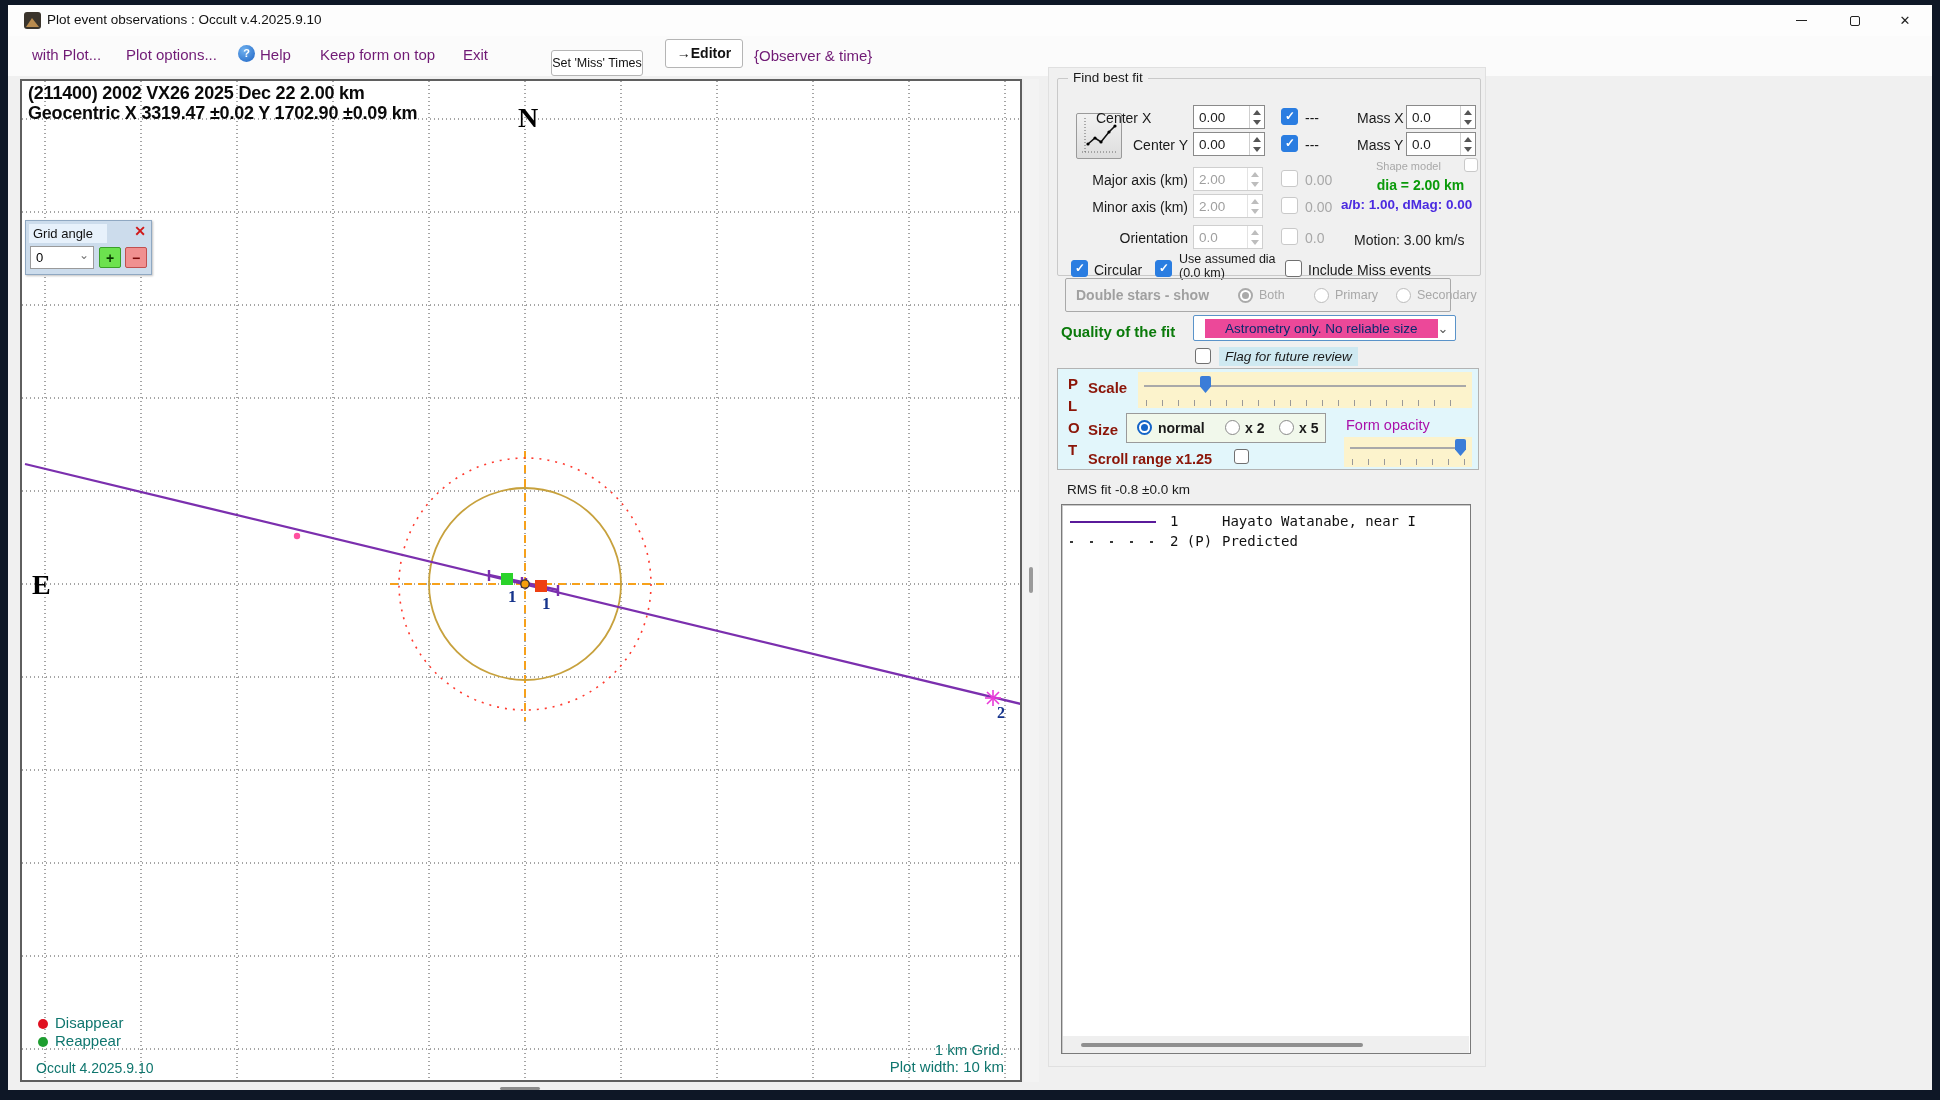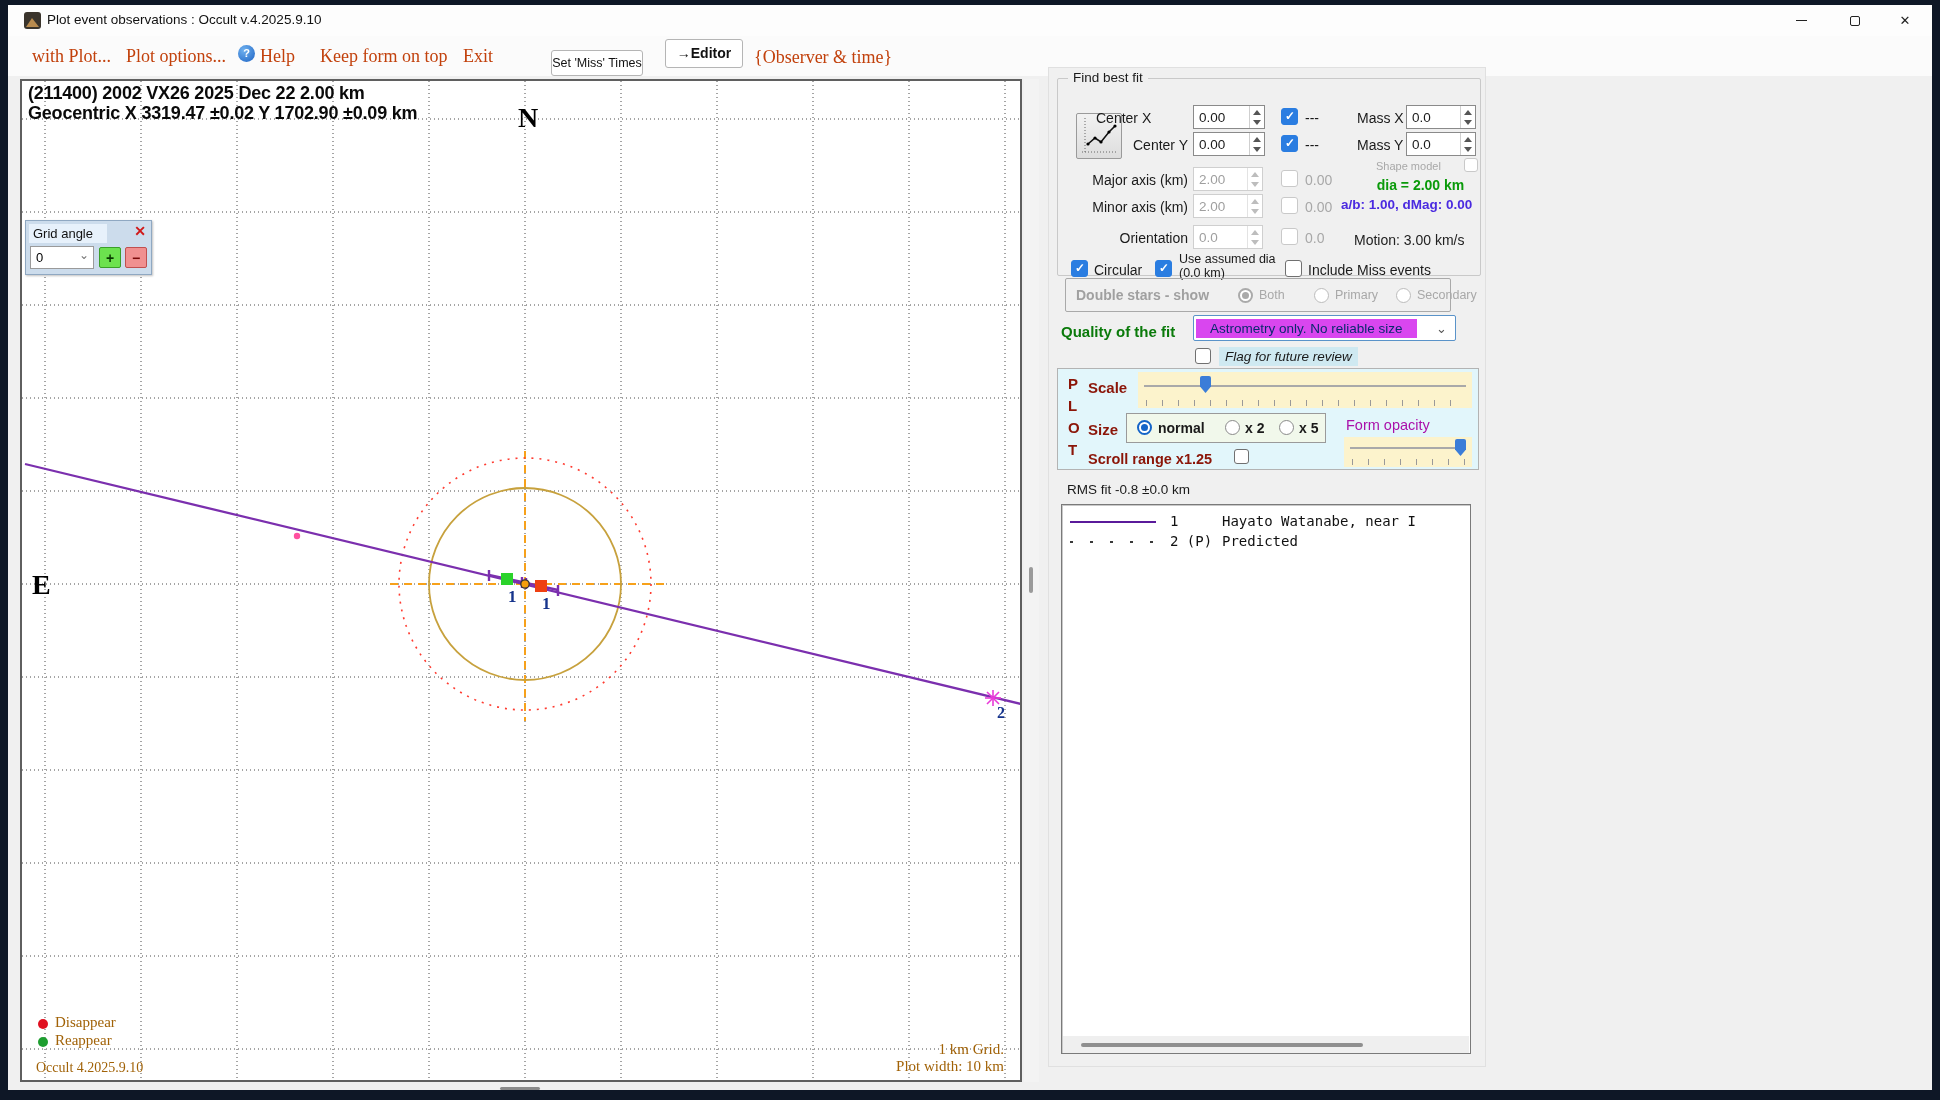--- a/index.html
+++ b/index.html
@@ -9,27 +9,27 @@
   
   .titlebar{position:absolute;left:0;top:0;right:0;height:31px;background:#fdfdfd;}
   .appicon{position:absolute;left:16px;top:7px;width:17px;height:17px;background:#3a342c;border-radius:3px;overflow:hidden;}
   .appicon::after{content:"";position:absolute;left:2px;top:6px;width:0;height:0;border-left:6px solid transparent;border-right:7px solid transparent;border-bottom:9px solid #b98b4e;}
   .apptitle{position:absolute;left:39px;top:7px;font-size:13.5px;color:#111;}
   .wbtn{position:absolute;top:0;width:46px;height:31px;display:flex;align-items:center;justify-content:center;color:#222;font-size:13px;}
   .minline{width:11px;border-top:1.4px solid #222;}
   .maxsq{width:10px;height:10px;border:1.2px solid #222;border-radius:2px;}
   
   .menubar{position:absolute;left:0;top:31px;right:0;height:40px;background:#fbfbfb;}
-  .mitem{position:absolute;top:10px;font-size:18px;color:#c2410c;white-space:nowrap;cursor:default;font-family:Liberation Serif, serif;}
+  .mitem{position:absolute;top:10px;font-size:15px;color:#701a75;white-space:nowrap;cursor:default;}
   .helpico{position:absolute;left:230px;top:9px;width:17px;height:17px;border-radius:50%;background:radial-gradient(circle at 35% 30%,#6fb1ef,#1d63c4);color:#fff;font-size:11px;font-weight:bold;text-align:center;line-height:17px;}
   .mbtn{position:absolute;background:#fff;border:1px solid #b5b5b5;border-radius:3px;font-size:12.5px;text-align:center;color:#111;}
   
   .plotwrap{position:absolute;left:12px;top:74px;width:1002px;height:1003px;background:#fff;border:2px solid #5f5f5f;}
   .ptitle{position:absolute;left:6px;top:2px;font-size:18px;font-weight:bold;color:#0a0a0a;letter-spacing:-0.2px;white-space:nowrap;}
-  .pserif{position:absolute;font-family:Liberation Serif, serif;color:#a16207;white-space:nowrap;}
+  .pserif{position:absolute;font-family:Liberation Sans, sans-serif;color:#0f766e;white-space:nowrap;}
   .legdot{position:absolute;width:10px;height:10px;border-radius:50%;}
   
   .gridangle{position:absolute;left:3px;top:139px;width:127px;height:55px;background:#ccdcec;border:1px solid #8fa8c2;box-shadow:1px 1px 2px rgba(0,0,0,.25);}
   .ga-title{position:absolute;left:3px;top:3px;width:78px;height:19px;background:#e7f1fb;font-size:13px;color:#111;padding:2px 4px;}
   .ga-x{position:absolute;right:5px;top:2px;color:#d01818;font-weight:bold;font-size:14px;}
   .ga-sel{position:absolute;left:4px;top:25px;width:64px;height:23px;background:#fff;border:1px solid #9a9a9a;font-size:13px;padding:3px 5px;}
   .ga-chev{position:absolute;right:4px;top:1px;color:#777;font-size:12px;}
   .ga-btn{position:absolute;top:26px;width:22px;height:21px;text-align:center;font-weight:bold;font-size:14px;line-height:20px;border-radius:2px;}
   
   .vscroll{position:absolute;left:1016px;top:74px;width:15px;height:1003px;background:#f3f3f3;}
@@ -59,21 +59,21 @@
   .cbx.dis{border-color:#c9c9c9;}
   .cbx.sm{width:14px;height:14px;}
   .rd{position:absolute;width:15px;height:15px;border-radius:50%;background:#fff;border:1px solid #8a8a8a;}
   .rd.on{border:2px solid #1464c8;}
   .rd.on::after{content:"";position:absolute;inset:2px;border-radius:50%;background:#1464c8;}
   .rd.dis{border-color:#bcbcbc;}
   .rd.on.dis{border-color:#aaa;}
   .rd.on.dis::after{background:#aaa;}
   .gray{color:#a8a8a8;}
   .combo{position:absolute;background:#fff;border:1px solid #5a93c9;border-radius:2px;display:flex;align-items:center;}
-  .combo .ctext{margin-left:2px;background:#d946ef;color:#0a2a6e;font-size:13.5px;padding:2px 14px;white-space:nowrap;}
+  .combo .ctext{margin-left:11px;background:#ec4899;color:#0a2a6e;font-size:13.5px;padding:2px 20px;white-space:nowrap;}
   .combo .chev{margin-left:auto;padding-right:8px;color:#555;font-size:13px;}
   .plotbox{position:absolute;left:8px;top:300px;width:422px;height:102px;background:#e2f6fb;border:1px solid #b3b3b3;}
   .dred{color:#8b1508;font-weight:bold;}
   .slider{position:absolute;background:#fcf3cc;}
   .slider .track{position:absolute;left:6px;right:6px;top:13px;height:2px;background:#a9a9a9;}
   .slider .ticks{position:absolute;left:8px;right:6px;bottom:2px;height:6px;background:repeating-linear-gradient(90deg,#999 0 1px,transparent 1px 16px);}
   .slider .thumb{position:absolute;top:4px;width:11px;height:17px;background:#3b7dd8;clip-path:polygon(0 0,100% 0,100% 62%,50% 100%,0 62%);border-radius:2px;}
   .sizebox{position:absolute;left:68px;top:44px;width:200px;height:30px;background:#f1f8eb;border:1px solid #9a9a9a;}
   .flaglbl{position:absolute;background:#cfe9f1;font-style:italic;font-size:13.5px;padding:2px 6px;white-space:nowrap;}
   .listbox{position:absolute;left:12px;top:436px;width:410px;height:550px;background:#fff;border:1px solid #7a7a7a;box-shadow:inset 1px 1px 0 #c9c9c9;overflow:hidden;font-family:"DejaVu Sans Mono",monospace;font-size:14px;color:#111;}

